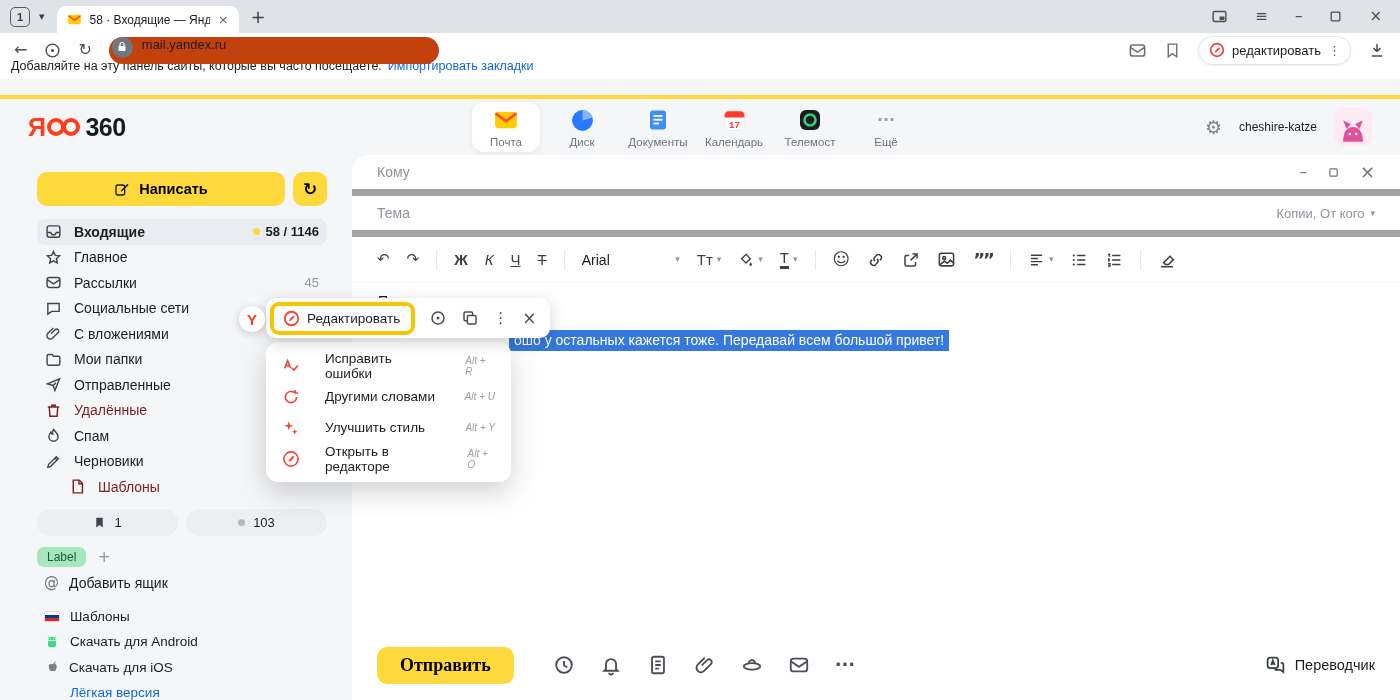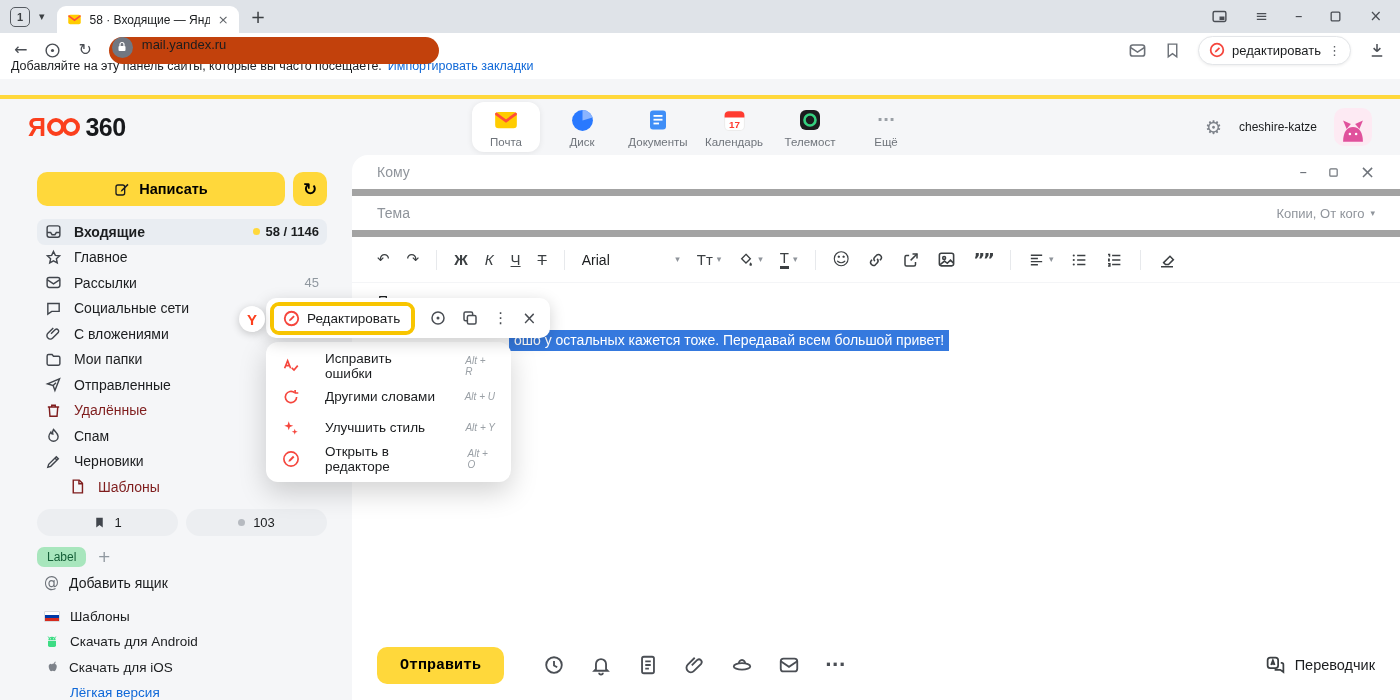--- a/index.html
+++ b/index.html
@@ -86,21 +86,21 @@
   .cc { margin-left:auto; color:#8f949b; font-size:13px; display:flex; gap:6px; align-items:center; }
   .caret { font-size:9px; color:#8f949b; }
   .toolbar { height:46px; display:flex; align-items:center; padding:0 25px; gap:17px; color:#3c4043; border-bottom:1px solid #f4f5f7; }
   .tdiv { width:1px; height:20px; background:#e7e9ec; flex:none; }
   .tbtn { font-size:15px; display:flex; align-items:center; gap:4px; }
   .fmt-b{font-weight:700}.fmt-i{font-style:italic}.fmt-u{text-decoration:underline}.fmt-s{text-decoration:line-through}
   .fontname { font-size:14px; width:98px; display:flex; justify-content:space-between; align-items:center; color:#1b1d1f; }
   .greeting { position:absolute; left:26px; top:138px; font-size:14px; }
   .selline { position:absolute; left:157px; top:175px; background:#3579de; color:#fff; font-size:14px; padding:2px 5px 3px; white-space:nowrap; z-index:5; }
   .bottombar { position:absolute; left:0; right:0; bottom:0; height:70px; display:flex; align-items:center; padding:0 25px; gap:25px; }
-  .sendbtn { background:#ffd83b; border:none; border-radius:10px; height:37px; padding:0 23px; font-size:15px; font-weight:700; font-family:Liberation Mono, monospace; margin-right:14px; }
+  .sendbtn { background:#ffd83b; border:none; border-radius:10px; height:37px; padding:0 23px; font-size:18px; font-weight:700; font-family:Liberation Serif, serif; margin-right:14px; }
   .bic { width:22px; height:22px; display:flex; color:#4a4e54; flex:none; }
   .transl { margin-left:auto; display:flex; align-items:center; gap:9px; font-size:14.5px; }
 
   
   #ybadge { position:absolute; left:239px; top:306px; width:26px; height:26px; background:#fff; border-radius:50%; box-shadow:0 2px 8px rgba(0,0,0,.2); color:#fc3f1d; font-weight:800; font-size:15px; display:flex; align-items:center; justify-content:center; z-index:60; }
   #floatbar { position:absolute; left:266px; top:298px; height:40px; background:#fff; border-radius:10px; box-shadow:0 4px 16px rgba(0,0,0,.18); display:flex; align-items:center; gap:14px; padding:0 13px 0 4px; z-index:56; }
   .annbox { border:4px solid #f8c500; border-radius:9px; padding:0; }
   .editbtn { display:flex; align-items:center; gap:7px; padding:4px 11px 4px 9px; border-radius:5px; font-size:13.5px; background:#fff; white-space:nowrap; }
   .fb-ic { width:18px; height:18px; display:flex; color:#4a4e54; }
   .fb-glyph { color:#4a4e54; font-size:15px; }

